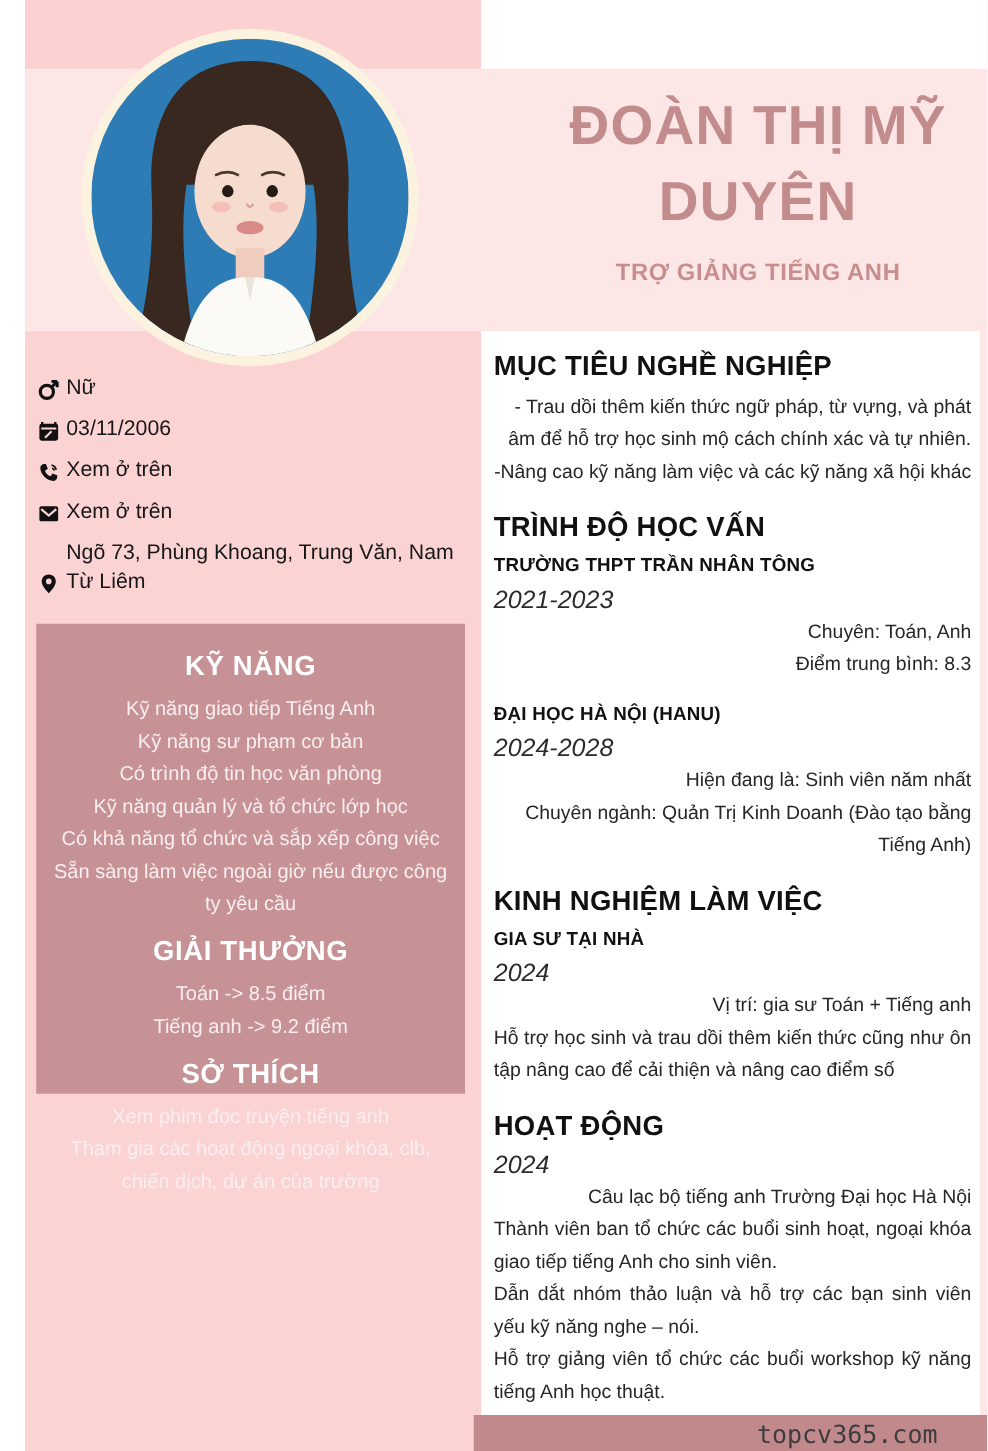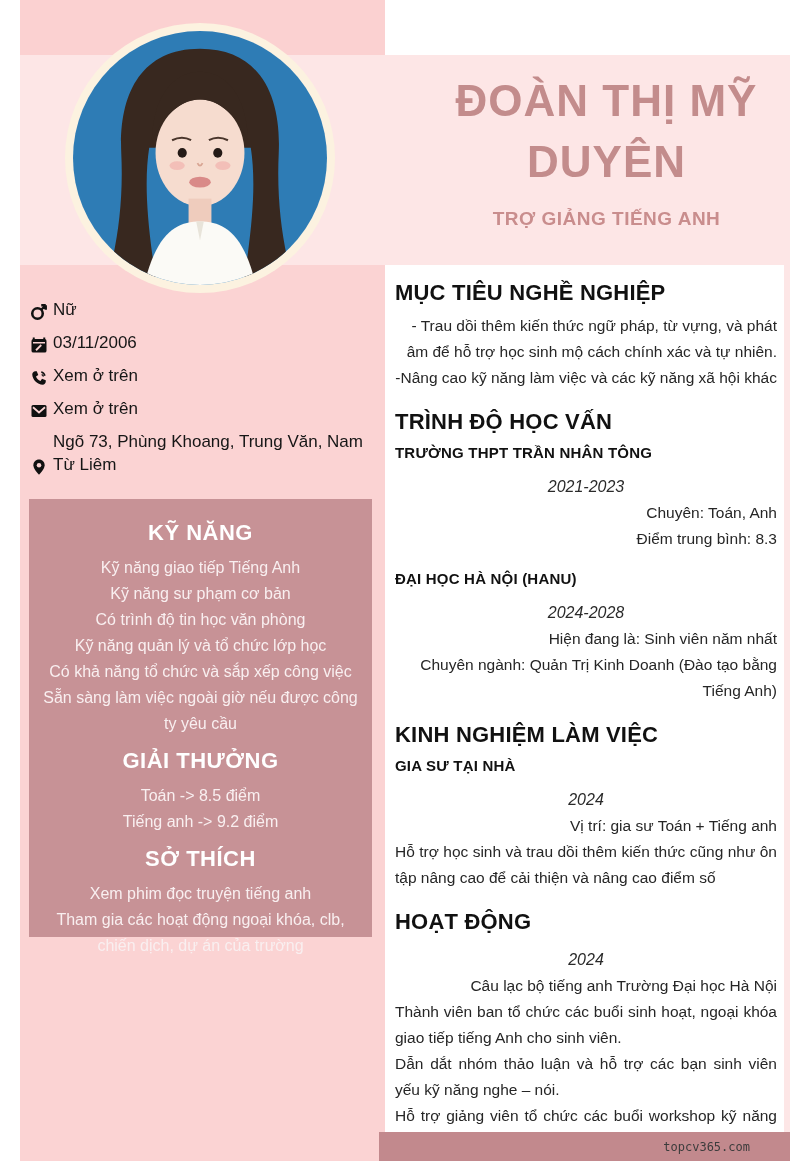--- a/index.html
+++ b/index.html
@@ -18,37 +18,37 @@
   
   .hdr{position:absolute;left:414px;top:70px;width:385px;text-align:center;}
   .hdr .name{font-size:44px;line-height:61px;font-weight:bold;color:#c38c8c;letter-spacing:1px;}
   .hdr .title{margin-top:16px;font-size:19px;font-weight:bold;color:#c98d8d;letter-spacing:.5px;}
   
   .contact{position:absolute;left:30px;top:298px;width:336px;}
   .crow{display:flex;align-items:flex-end;gap:5px;margin-bottom:10px;font-size:17px;line-height:23px;color:#161616;}
   .crow .ic{flex:0 0 18px;height:18px;margin-top:2px;}
   .crow .ic svg{display:block;width:18px;height:18px;fill:#111;}
   
-  .rose{position:absolute;left:29px;top:499px;width:343px;height:438px;background:#c79296;
+  .rose{position:absolute;left:29px;top:499px;width:343px;height:376px;background:#c79296;
         color:#f9eff0;text-align:center;box-sizing:border-box;padding:10px 14px 0;}
   .rose h3{margin:10px 0 8px;font-size:22px;line-height:28px;color:#ffffff;letter-spacing:.5px;}
   .rose .item{font-size:16px;line-height:26px;}
   
   .main{position:absolute;left:395px;top:265px;width:382px;color:#262626;}
   .main h2{margin:14px 0 6px;font-size:22px;line-height:28px;color:#111;letter-spacing:.2px;}
   .main h2.sp{margin-top:17px;}
   .main .sub{margin:7px 0 0;font-size:15px;font-weight:bold;line-height:20px;color:#111;letter-spacing:.2px;}
   .main .sub.sp{margin-top:17px;}
-  .main .yrs{margin:13px 0 2px;font-size:16px;font-style:italic;line-height:22px;color:#2a2a2a;text-align:center;}
+  .main .yrs{margin:6px 0 2px;font-size:20px;font-style:italic;line-height:22px;color:#2a2a2a;}
   .main p.ln{margin:0;font-size:15.5px;line-height:26px;text-align:right;}
   .main p.just{text-align:justify;}
   
   .footer{position:absolute;left:379px;top:1132px;width:411px;height:29px;background:#c2898d;
           display:flex;align-items:center;justify-content:flex-end;box-sizing:border-box;padding-right:40px;}
-  .footer span{font-family:"DejaVu Sans Mono","Liberation Mono",monospace;font-size:12px;color:#3c3c3c;}
+  .footer span{font-family:"DejaVu Sans Mono","Liberation Mono",monospace;font-size:20px;color:#3c3c3c;}
 </style>
 </head>
 <body>
 
 <div class="page">
 
   <div class="bg-card"></div>
   <div class="bg-sidebar-top"></div>
   <div class="bg-sidebar"></div>
   <div class="bg-topright"></div>

